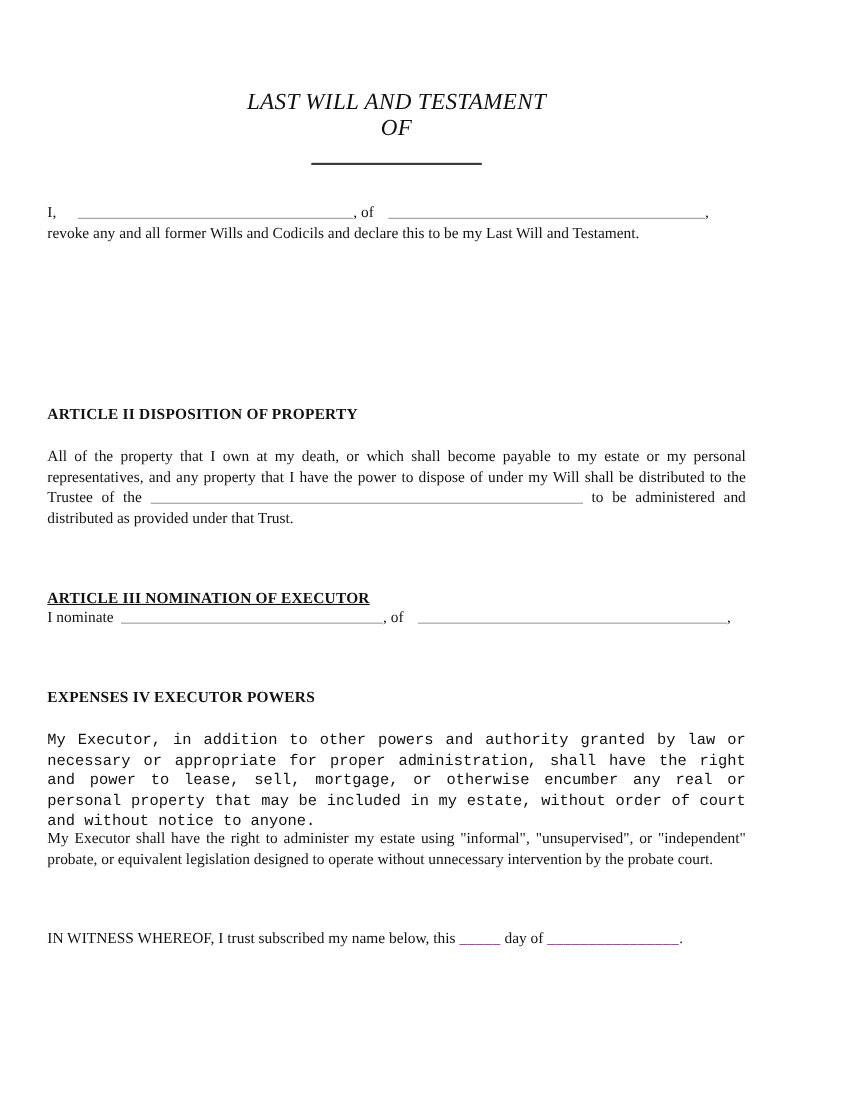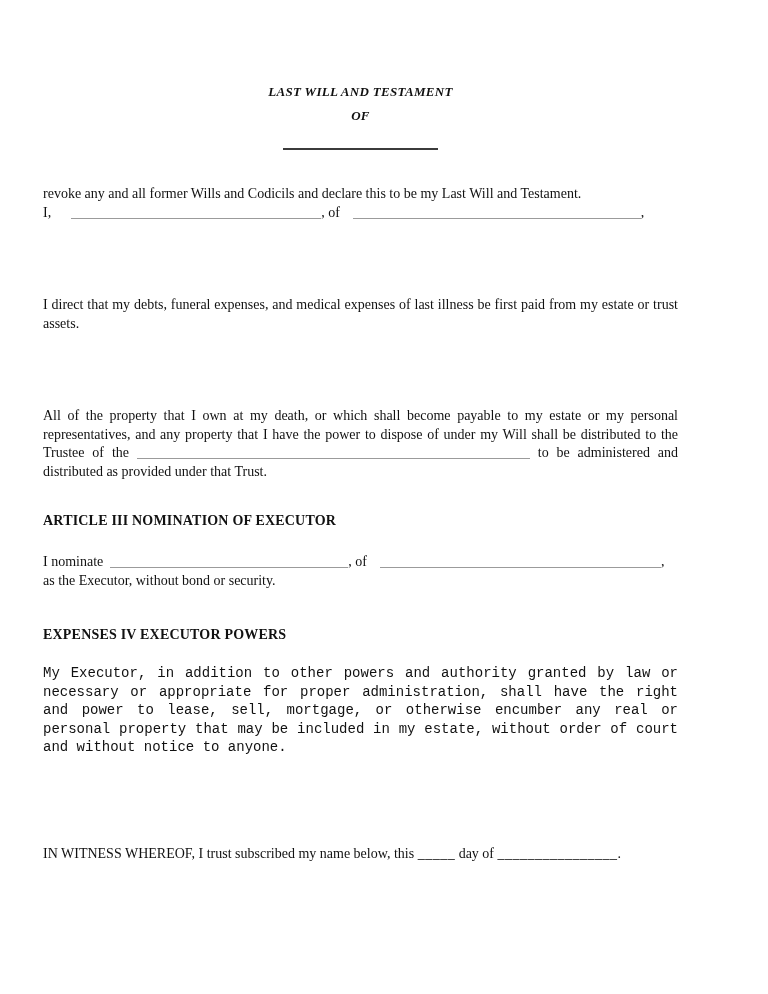--- a/index.html
+++ b/index.html
@@ -17,82 +17,82 @@
     position: absolute;
     left: 43px;
     width: 635px;
     line-height: 18.5px;
   }
   .just { text-align: justify; }
   .heading { font-weight: bold; letter-spacing: 0.2px; }
   .title-wrap { top: 80px; text-align: center; }
   .title-line {
     font-style: italic;
-    font-weight: bold;
-    font-size: 13px;
+    font-weight: normal;
+    font-size: 21px;
     line-height: 24px;
     letter-spacing: 0.3px;
   }
   .name-rule {
     width: 155px;
     height: 0;
     border-bottom: 2px solid #3b3b3b;
     margin: 20px auto 0 auto;
   }
   .blank {
     display: inline-block;
     height: 11px;
     border-bottom: 1px solid #9b9b9b;
     vertical-align: -2px;
   }
   .b-name1   { width: 250px; margin-left: 20px; }
   .b-place1  { width: 288px; margin-left: 13px; }
   .b-nominate{ width: 238px; margin-left: 7px; }
   .b-place3  { width: 281px; margin-left: 13px; }
   .b-trust   { width: 393px; }
-  .uline { color: #000000; letter-spacing: 0.5px; }
+  .uline { color: #701a75; letter-spacing: 0.5px; }
   
   .t-opening { top: 185px; }
   .t-h1 { top: 258px; }  .t-p1 { top: 296px; }
   .t-h2 { top: 369px; }  .t-p2 { top: 407px; }
-  .t-h3 { top: 512px; }  .t-a3 { top: 553px; }
+  .t-h3 { top: 536px; text-decoration: underline; }  .t-a3 { top: 553px; }
   .t-h4 { top: 626px; }  .t-p4a { top: 664px; font-family: Liberation Mono, monospace; } .t-p4b { top: 754px; }
   .t-witness { top: 845px; }
 </style>
 </head>
 <body>
 
 <div id="page">
 
   <div class="block title-wrap">
     <div class="title-line">LAST WILL AND TESTAMENT</div>
     <div class="title-line">OF</div>
     <div class="name-rule"></div>
   </div>
 
   <div class="block t-opening">
-    <div>revoke any and all former Wills and Codicils and declare this to be my Last Will and Testament.</div>
     <div><span>I,</span><span class="blank b-name1"></span><span>,</span>
       <span>of</span><span class="blank b-place1"></span><span>,</span></div>
+    <div>revoke any and all former Wills and Codicils and declare this to be my Last Will and Testament.</div>
   </div>
 
-  <div class="block just t-p1">I direct that my debts, funeral expenses, and medical expenses of last illness be first paid from my estate or trust assets.</div>
 
+  <div class="block heading t-h2">ARTICLE II DISPOSITION OF PROPERTY</div>
   <div class="block just t-p2"><span>All of the property that I own at my death, or which shall become payable to my estate or my personal representatives, and any property that I have the power to dispose of under my Will shall be distributed to the Trustee of the</span>
     <span class="blank b-trust"></span>
     <span>to be administered and distributed as provided under that Trust.</span></div>
 
   <div class="block heading t-h3">ARTICLE III NOMINATION OF EXECUTOR</div>
   <div class="block t-a3">
     <div><span>I nominate</span><span class="blank b-nominate"></span><span>,</span>
       <span>of</span><span class="blank b-place3"></span><span>,</span></div>
-    <div>as the Executor, without bond or security.</div>
   </div>
 
   <div class="block heading t-h4">EXPENSES IV EXECUTOR POWERS</div>
   <div class="block just t-p4a">My Executor, in addition to other powers and authority granted by law or necessary or appropriate for proper administration, shall have the right and power to lease, sell, mortgage, or otherwise encumber any real or personal property that may be included in my estate, without order of court and without notice to anyone.</div>
+  <div class="block just t-p4b">My Executor shall have the right to administer my estate using "informal", "unsupervised", or "independent" probate, or equivalent legislation designed to operate without unnecessary intervention by the probate court.</div>
 
   <div class="block t-witness"><span>IN WITNESS WHEREOF, I trust subscribed my name below, this</span>
     <span class="uline">_____</span>
     <span>day of</span>
     <span class="uline">________________</span><span>.</span></div>
 
 </div>
 
 </body></html>

